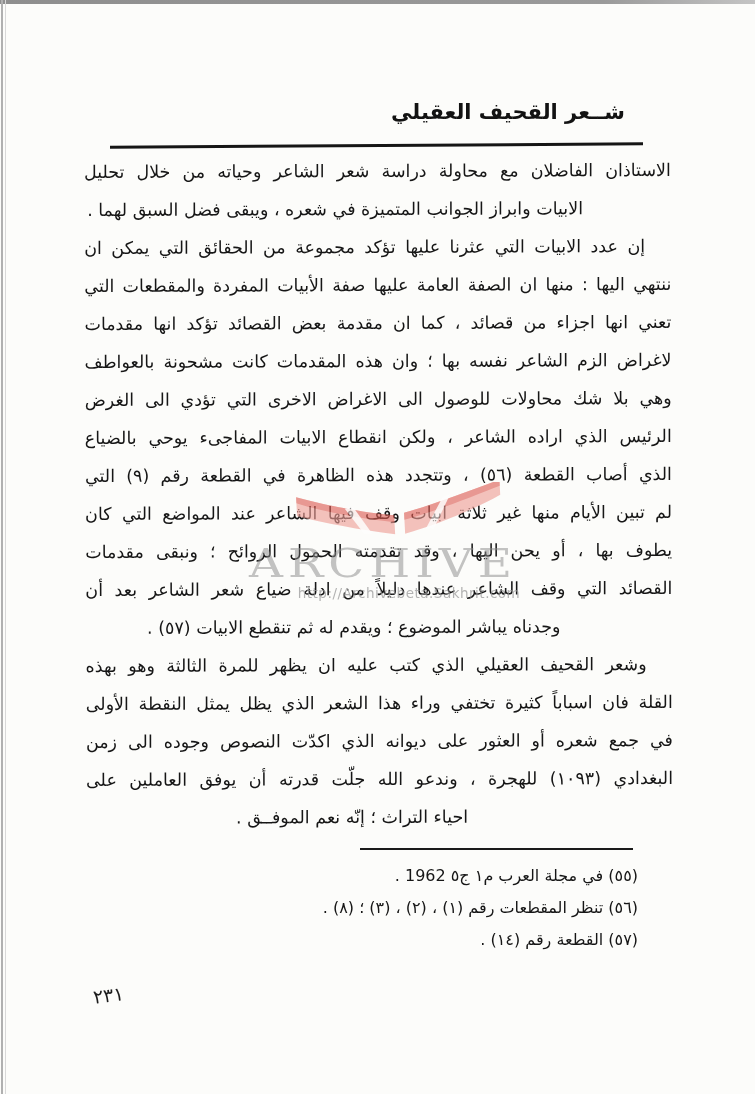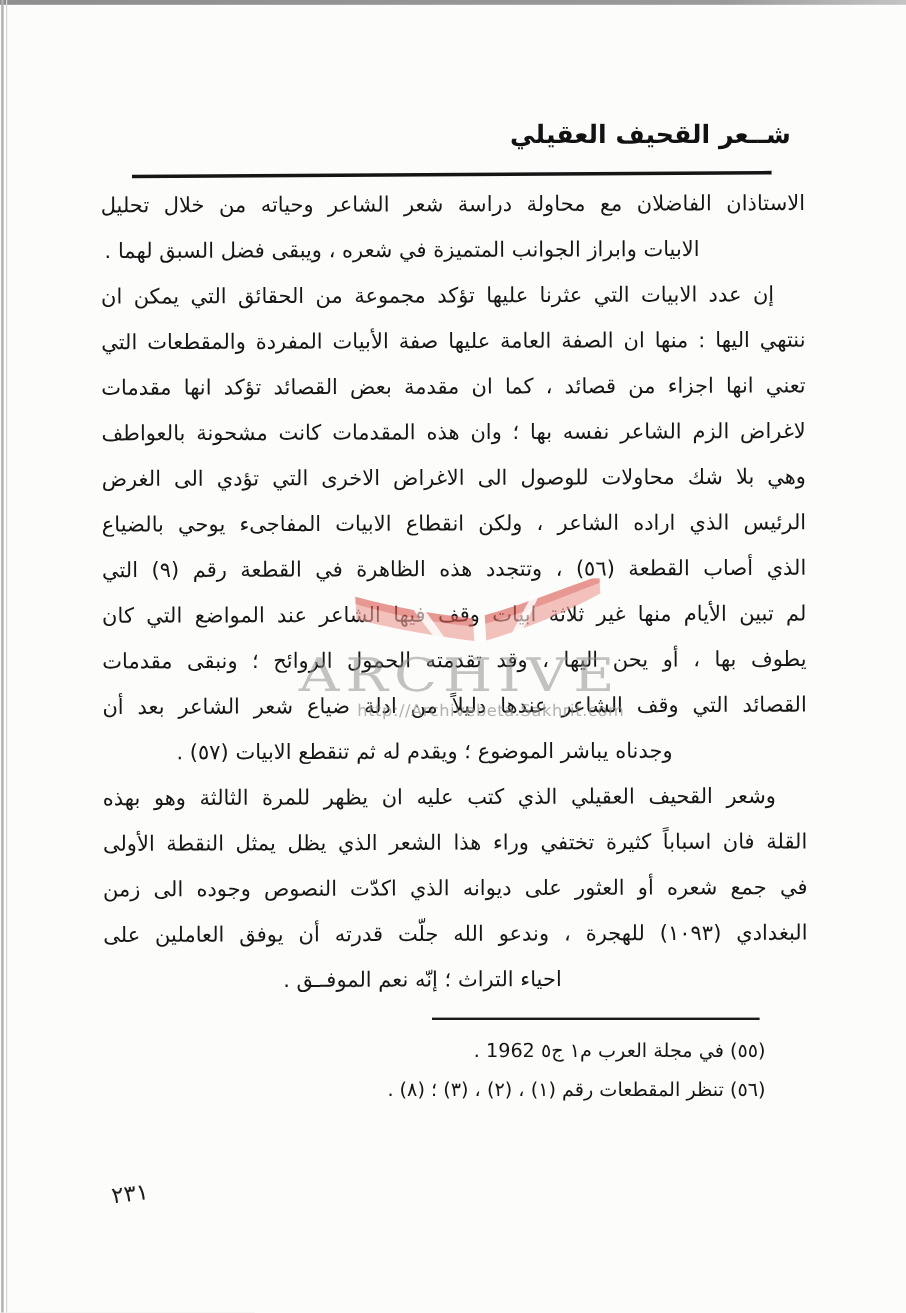--- a/index.html
+++ b/index.html
@@ -15,21 +15,21 @@
   
   .top-edge{
     position:absolute;top:0;left:0;width:755px;height:4px;
     background:linear-gradient(to right,#8e8e8e 0%,#9a9a9a 80%,#c4c4c4 100%);
   }
   .left-edge-a{position:absolute;top:0;left:1px;width:2px;height:1094px;background:#b0b0b0;}
   .left-edge-b{position:absolute;top:0;left:5px;width:1px;height:1094px;background:#d8d8d8;}
 
   
   .header-title{
-    position:absolute;top:100px;right:96px;
+    position:absolute;top:100px;right:130px;
     direction:rtl;font-size:21px;font-weight:700;
     letter-spacing:0.5px;color:#121212;
   }
   .header-rule{
     position:absolute;top:144px;left:110px;width:533px;height:3px;
     background:#151515;transform:rotate(-0.35deg);
   }
 
   
   .body-block{
@@ -124,17 +124,18 @@
       </g>
     </svg>
     <div class="wm-archive">ARCHIVE</div>
     <div class="wm-url">http://Archivebeta.Sakhrit.com</div>
   </div>
 
   <div class="footnote-sep"></div>
   <div class="footnotes">
     <div class="footnote">(٥٥) في مجلة العرب م١ ج٥ 1962 .</div>
     <div class="footnote">(٥٦) تنظر المقطعات رقم (١) ، (٢) ، (٣) ؛ (٨) .</div>
+    <div class="footnote">(٥٧) القطعة رقم (١٤) .</div>
   </div>
 
   <div class="page-number">٢٣١</div>
 
 </div>
 
 </body></html>

